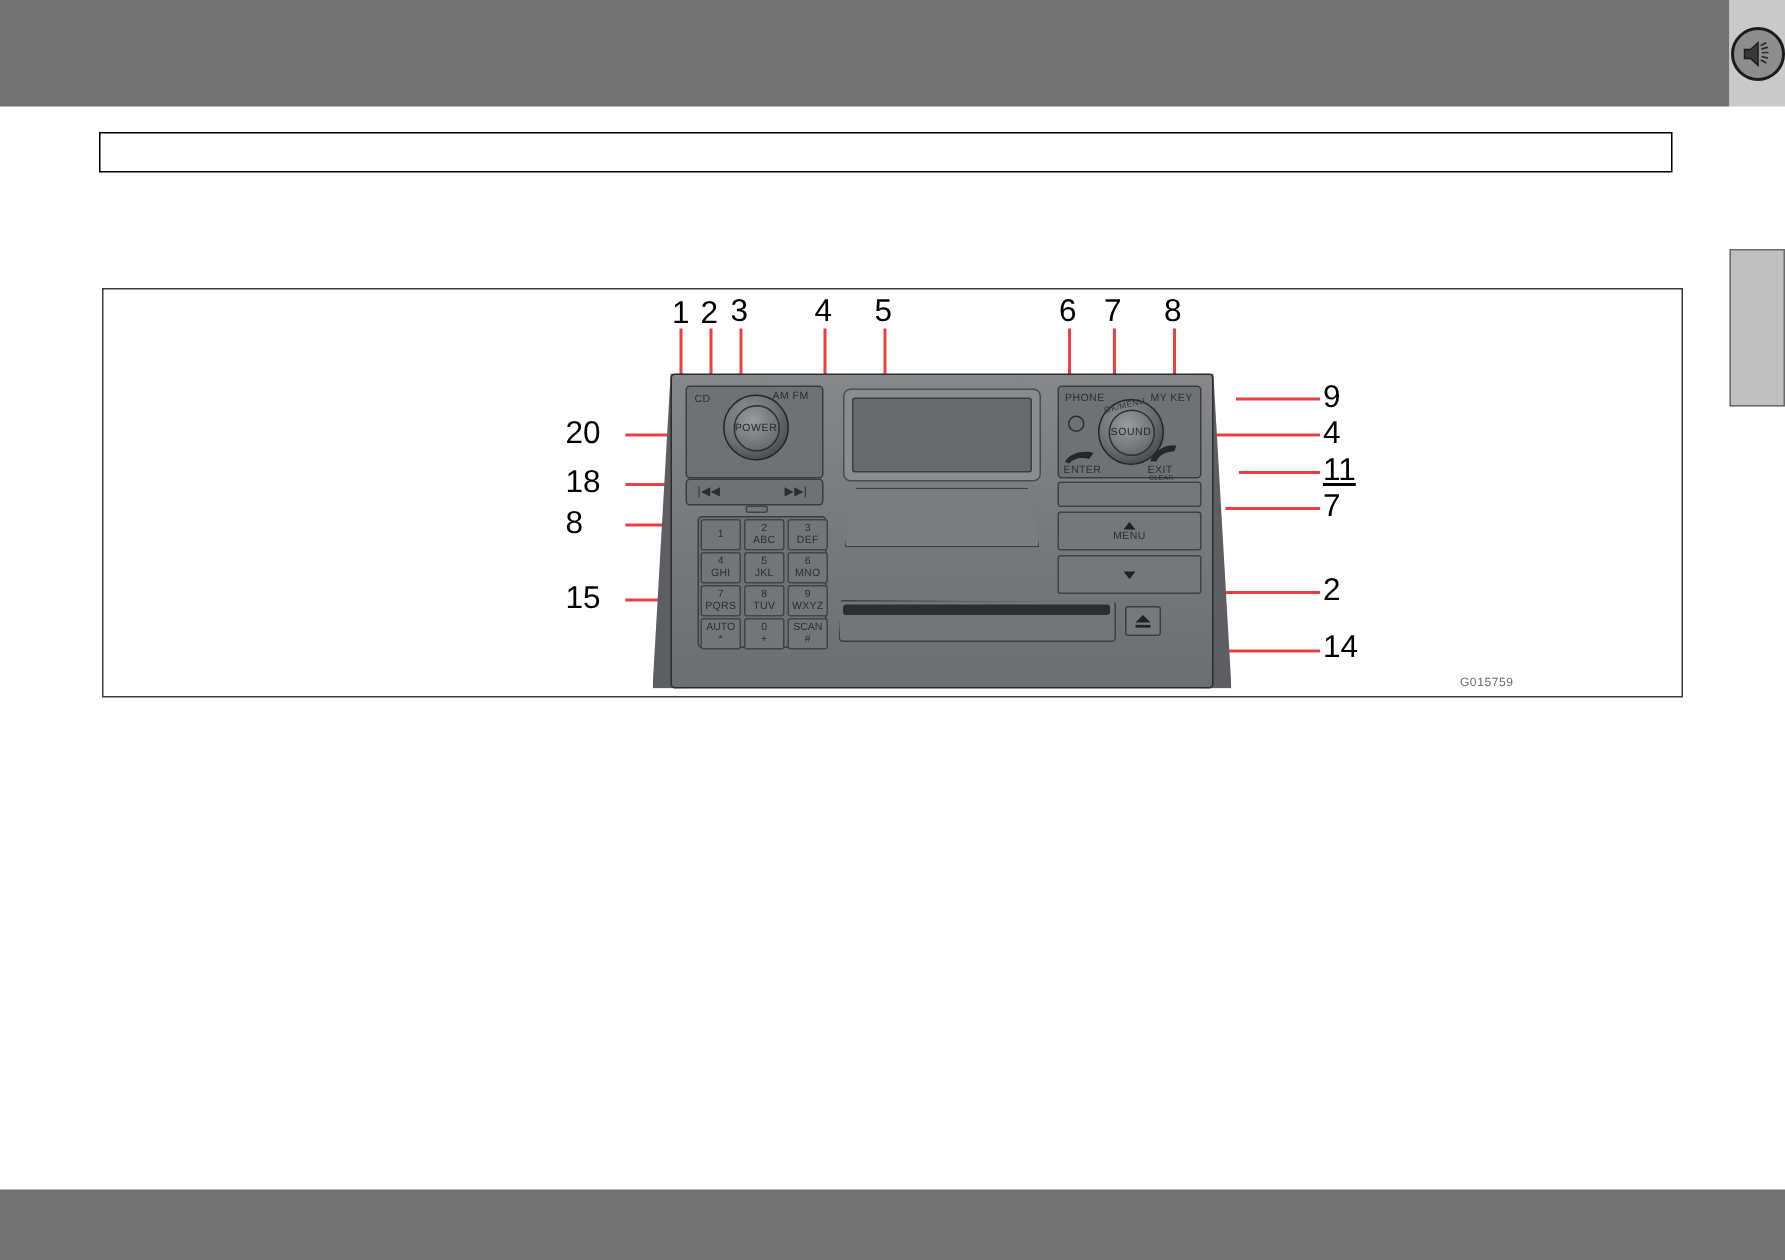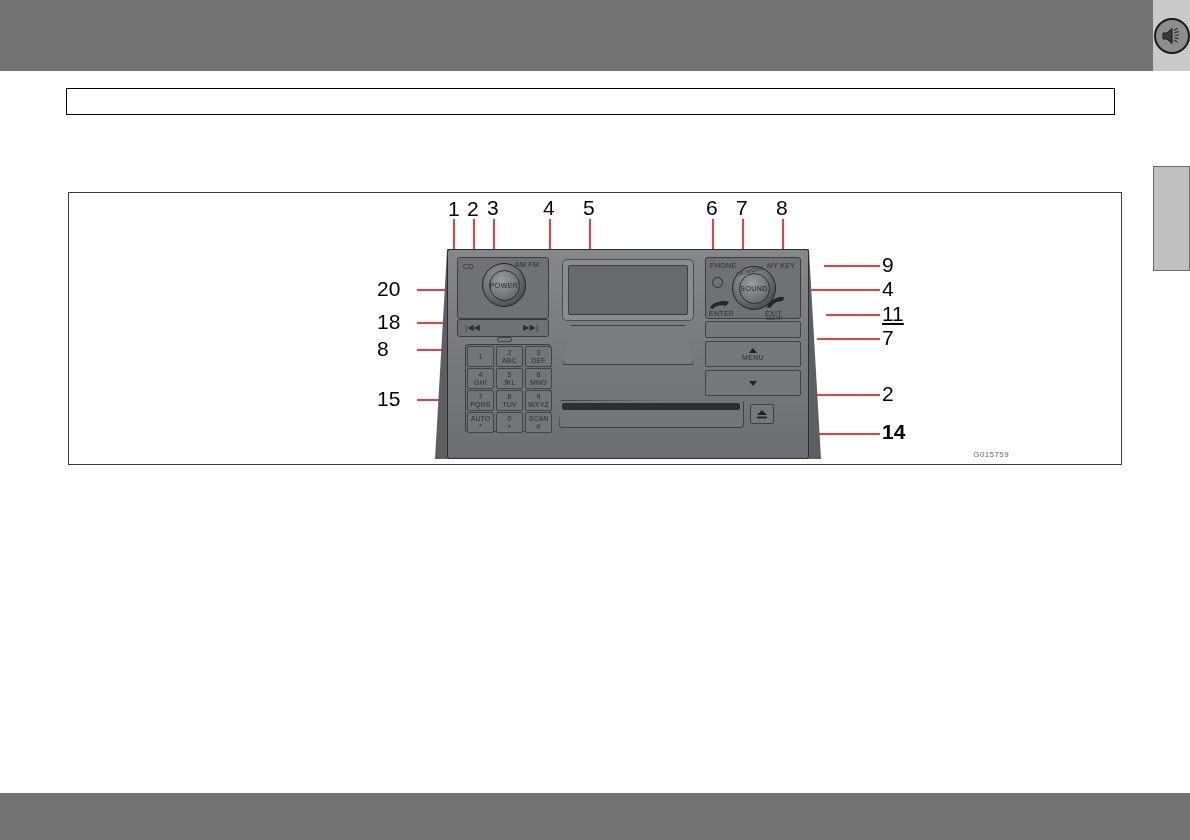--- a/index.html
+++ b/index.html
@@ -182,21 +182,21 @@
     <div class="callout" style="left:514px;top:4px;">5</div>
     <div class="callout" style="left:637px;top:4px;">6</div>
     <div class="callout" style="left:667px;top:4px;">7</div>
     <div class="callout" style="left:707px;top:4px;">8</div>
 
     <div class="callout" style="left:813px;top:61px;">9</div>
     <div class="callout" style="left:813px;top:85px;">4</div>
     <div class="callout" style="left:813px;top:110px;text-decoration:underline;">11</div>
     <div class="callout" style="left:813px;top:134px;">7</div>
     <div class="callout" style="left:813px;top:190px;">2</div>
-    <div class="callout" style="left:813px;top:228px;font-weight:bold;">14</div>
+    <div class="callout" style="left:813px;top:228px;">14</div>
 
     <div class="callout" style="left:308px;top:195px;">15</div>
     <div class="callout" style="left:308px;top:145px;">8</div>
     <div class="callout" style="left:308px;top:118px;">18</div>
     <div class="callout" style="left:308px;top:85px;">20</div>
 
     <div class="lead v" style="left:384px;top:26px;height:40px;"></div>
     <div class="lead diag" style="left:384px;top:66px;width:26px;transform:rotate(36deg);"></div>
 
     <div class="lead v" style="left:404px;top:26px;height:48px;"></div>

